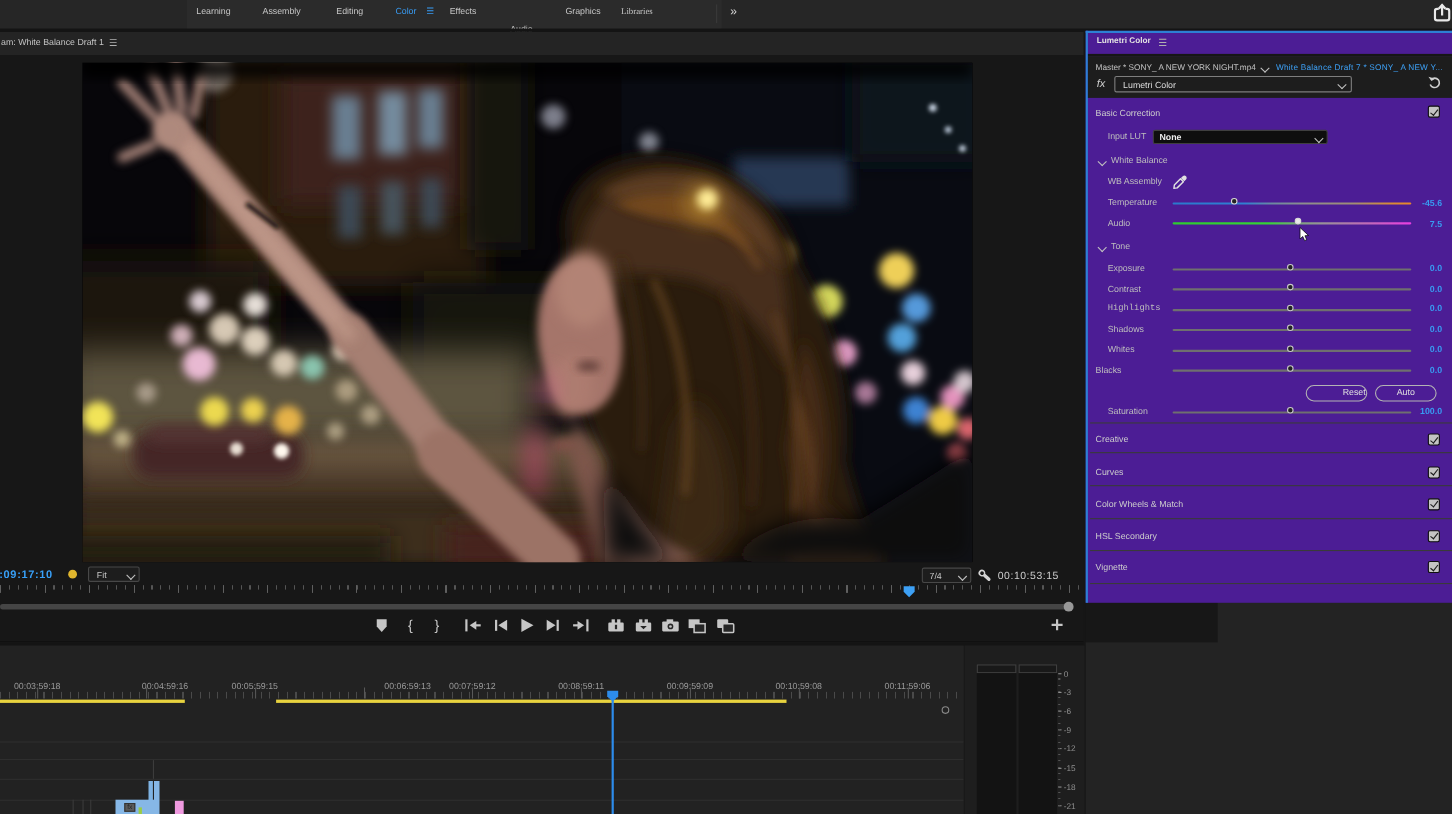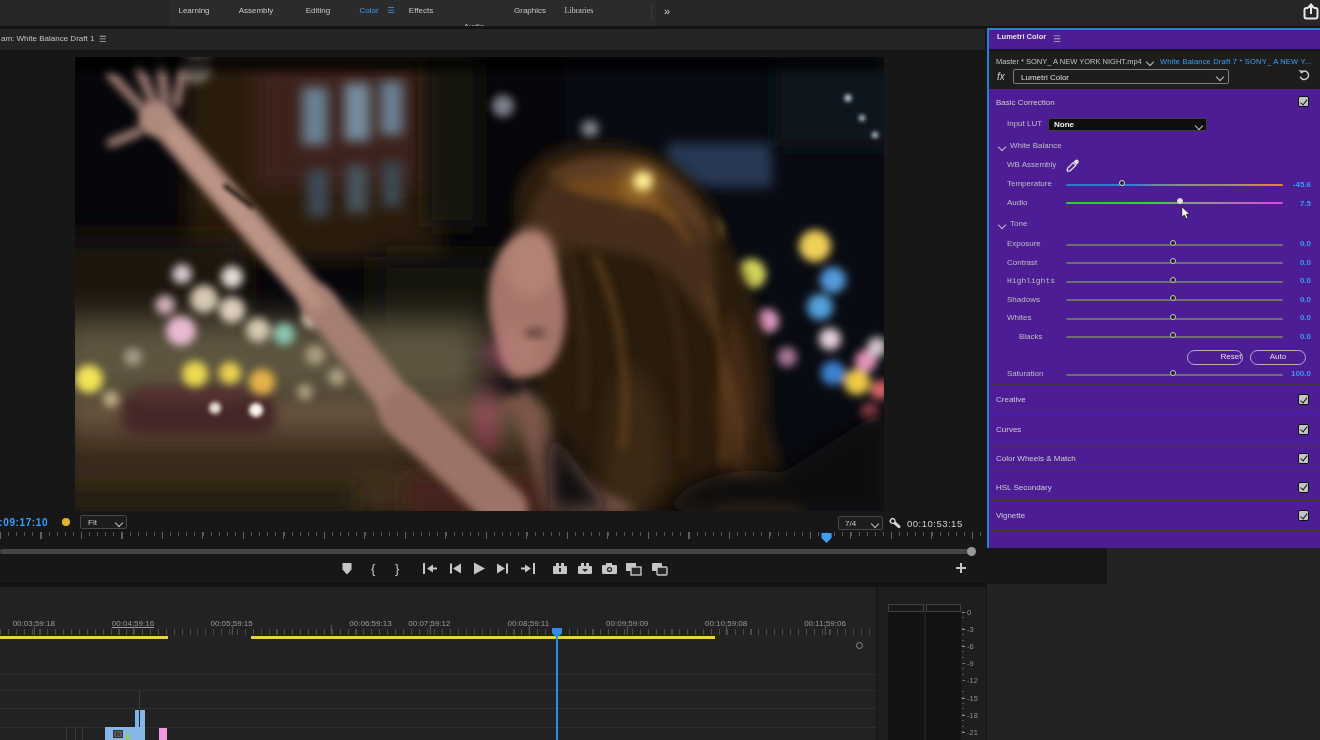--- a/index.html
+++ b/index.html
@@ -324,21 +324,21 @@
     <div class="abs" style="left:0; top:554px; width:986px; height:1px; background:#0f0f0f;"></div>
   </div>
 
   <div class="abs" style="left:0; top:584px; width:986px; height:3px; background:#141414;"></div>
   <div class="abs" style="left:876px; top:587px; width:1px; height:153px; background:#141414;"></div>
   <div class="abs" style="left:985px; top:28px; width:2px; height:712px; background:#161616;"></div>
 
   <div id="timeline">
     <div id="tlruler">
       <div class="tc" style="left:33.8px;">00:03:59:18</div>
-      <div class="tc" style="left:133px;text-decoration:underline;">00:04:59:16</div>
+      <div class="tc" style="left:150px;">00:04:59:16</div>
       <div class="tc" style="left:231.6px;">00:05:59:15</div>
       <div class="tc" style="left:330.5px;margin-left:40px;">00:06:59:13</div>
       <div class="tc" style="left:429.4px;">00:07:59:12</div>
       <div class="tc" style="left:528.3px;">00:08:59:11</div>
       <div class="tc" style="left:627.2px;">00:09:59:09</div>
       <div class="tc" style="left:726.1px;">00:10:59:08</div>
       <div class="tc" style="left:825px;">00:11:59:06</div>
     </div>
     <div class="abs" style="left:0; top:42px; width:876px; height:6px; background:repeating-linear-gradient(90deg,#4a4a4a 0,#4a4a4a 1px,transparent 1px,transparent 7.9px);"></div>
     <div class="abs" style="left:0; top:38px; width:876px; height:10px; background:repeating-linear-gradient(90deg,#5a5a5a 0,#5a5a5a 1px,transparent 1px,transparent 98.9px); background-position:33.8px 0;"></div>
@@ -467,21 +467,21 @@
     <div class="llabel" style="left:18px; top:264.5px;">Shadows</div>
     <div class="track" style="left:77px; top:269px; width:217px; background:#6f6f6f;"></div>
     <div class="handle" style="left:180.7px; top:265.2px; border-color:#c8c8c8;"></div>
     <div class="lvalue" style="left:276px; top:264.5px;">0.0</div>
 
     <div class="llabel" style="left:18px; top:283px;">Whites</div>
     <div class="track" style="left:77px; top:287.5px; width:217px; background:#6f6f6f;"></div>
     <div class="handle" style="left:180.7px; top:283.7px; border-color:#c8c8c8;"></div>
     <div class="lvalue" style="left:276px; top:283px;">0.0</div>
 
-    <div class="llabel" style="left:30px; top:301.5px;">Blacks</div>
+    <div class="llabel" style="left:7px; top:301.5px;">Blacks</div>
     <div class="track" style="left:77px; top:306px; width:217px; background:#6f6f6f;"></div>
     <div class="handle" style="left:180.7px; top:302.2px; border-color:#c8c8c8;"></div>
     <div class="lvalue" style="left:276px; top:301.5px;">0.0</div>
 
     <div style="position:absolute; left:197.5px; top:319.5px; width:56px; height:15.5px; border:1.2px solid #b4b4b4; border-radius:8px; text-align:right; font-size:8px; color:#e0e0e0; line-height:12.5px;">Reset</div>
     <div style="position:absolute; left:261px; top:319.5px; width:56px; height:15.5px; border:1.2px solid #b4b4b4; border-radius:8px; text-align:center; font-size:8px; color:#e0e0e0; line-height:12.5px;">Auto</div>
 
     <div class="llabel" style="left:18px; top:339px;">Saturation</div>
     <div class="track" style="left:77px; top:343.5px; width:217px; background:#6f6f6f;"></div>
     <div class="handle" style="left:180.7px; top:339.7px; border-color:#c8c8c8;"></div>

